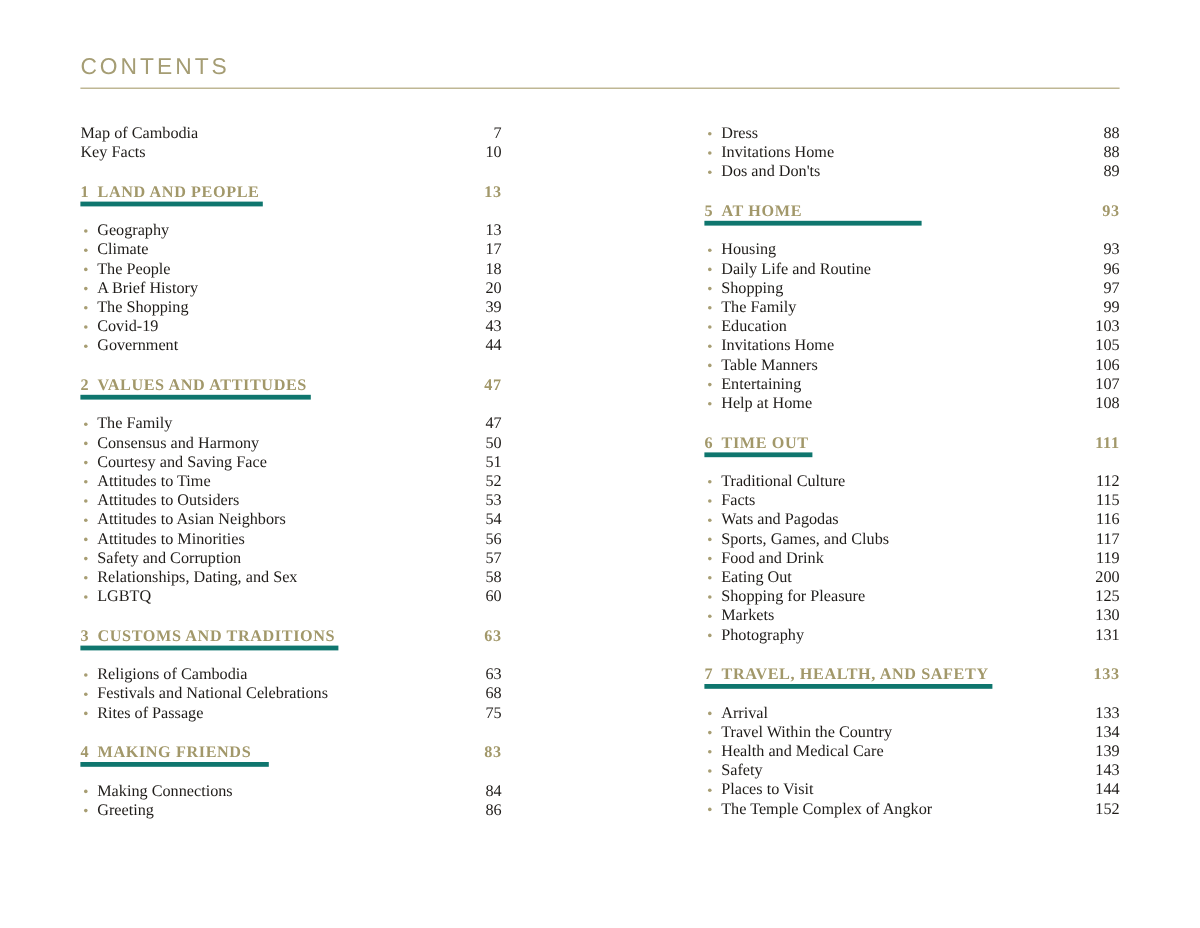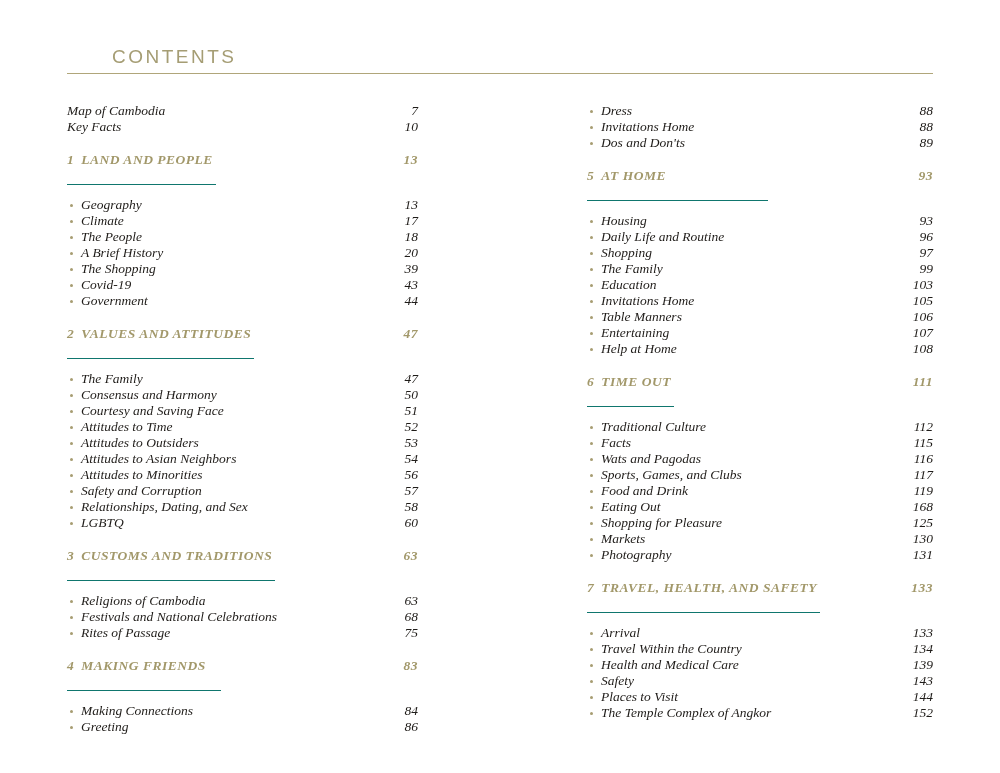--- a/index.html
+++ b/index.html
@@ -14,32 +14,30 @@
     font-family: "Liberation Serif", serif;
     color: #1f1c19;
   }
   .contents-title {
     font-family: "Liberation Sans", sans-serif;
     font-weight: 400;
     font-size: 19px;
     letter-spacing: 2.5px;
     color: #a59d74;
     line-height: 22px;
-    margin-left: 45px;
   }
   .title-rule {
     border: none;
     border-top: 1px solid #b0a67a;
     margin: 5px 0 0 0;
   }
   .columns {
     display: flex;
     justify-content: space-between;
     margin-top: 29px;
-    font-style: italic;
   }
   .col { width: 351px; }
   .col.right { width: 346px; }
   .row {
     display: flex;
     align-items: baseline;
     line-height: 16px;
     font-size: 13.5px;
   }
   .row .bullet {
@@ -60,22 +58,22 @@
     margin-top: 17px;
     margin-bottom: 12px;
     line-height: 16px;
     color: #a2986a;
     font-weight: 700;
     font-size: 13.5px;
     letter-spacing: 0.5px;
   }
   .sec-title {
     flex: 0 0 auto;
-    border-bottom: 1px solid #0f766e;
-    padding-bottom: 16px;
+    border-bottom: 4px solid #0f766e;
+    padding-bottom: 0;
     padding-right: 3px;
   }
   .sec-title.wide { min-width: 178px; }
   .sec-title.pad { padding-right: 15px; text-align: center; }
   .sec-num { margin-right: 7px; }
   .sec-header .pg { margin-left: auto; font-weight: 700; }
 </style>
 </head>
 <body>
 
@@ -345,21 +343,21 @@
           <span class="pg">117</span>
         </div>
           <div class="row item">
           <span class="bullet"></span>
           <span class="label">Food and Drink</span>
           <span class="pg">119</span>
         </div>
           <div class="row item">
           <span class="bullet"></span>
           <span class="label">Eating Out</span>
-          <span class="pg">168</span>
+          <span class="pg">200</span>
         </div>
           <div class="row item">
           <span class="bullet"></span>
           <span class="label">Shopping for Pleasure</span>
           <span class="pg">125</span>
         </div>
           <div class="row item">
           <span class="bullet"></span>
           <span class="label">Markets</span>
           <span class="pg">130</span>

